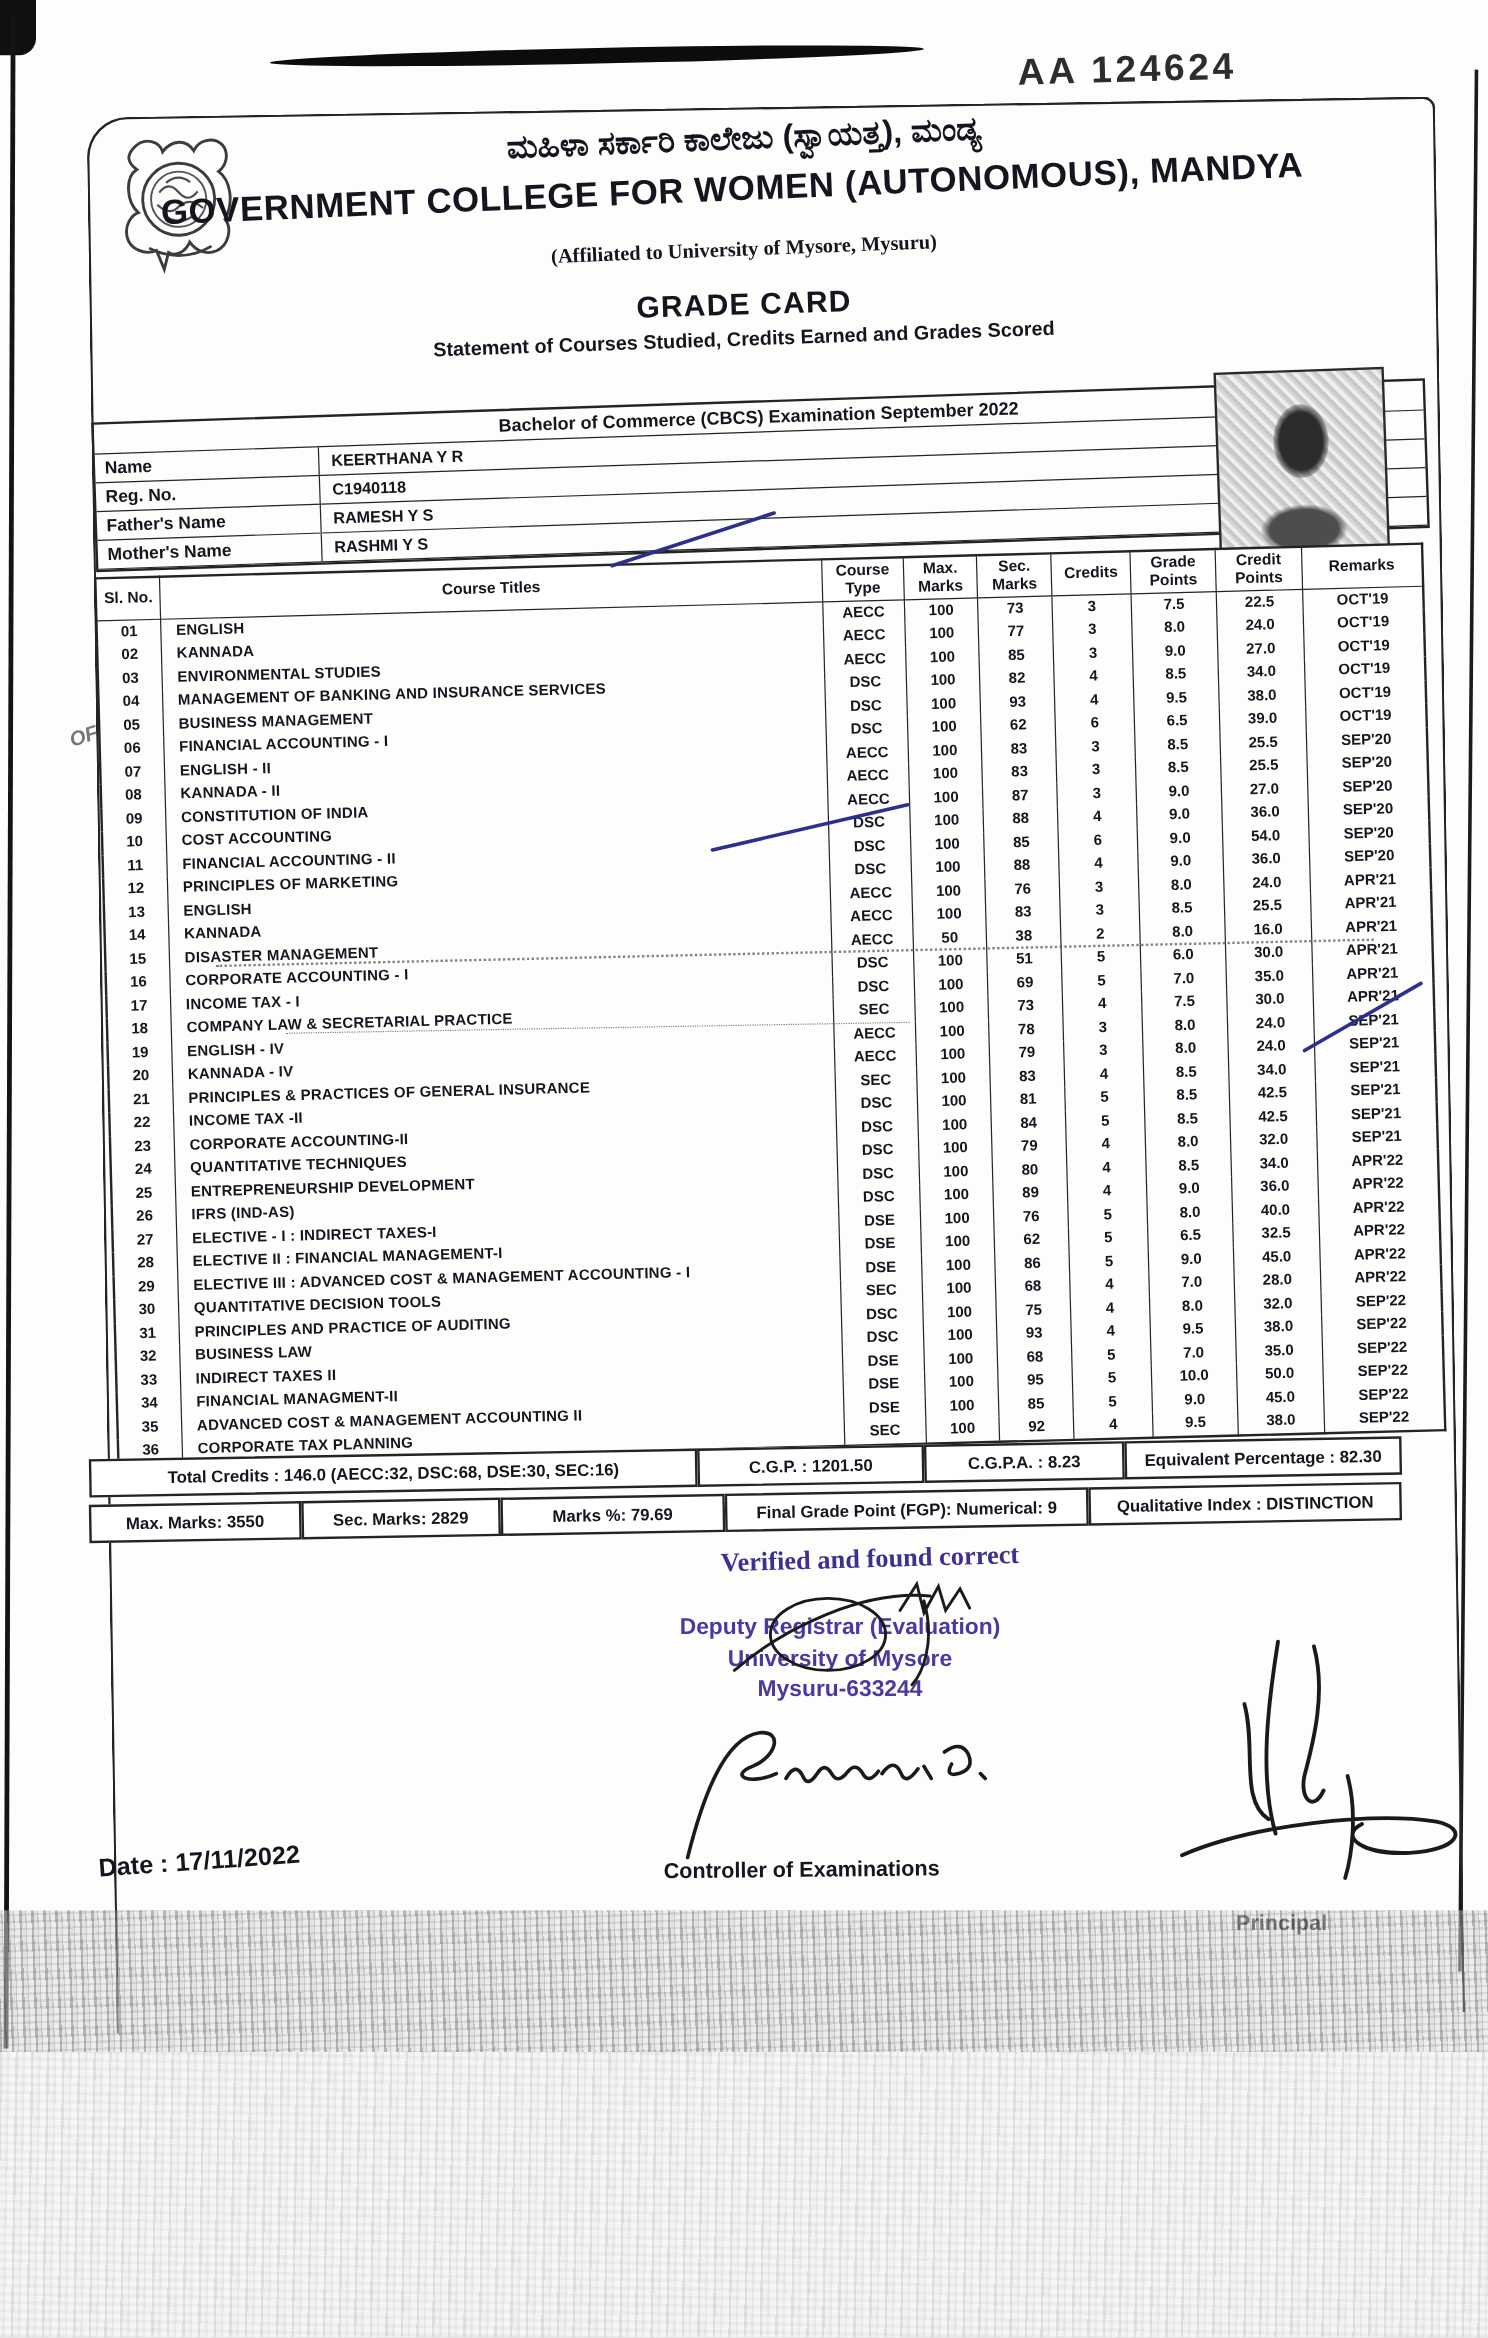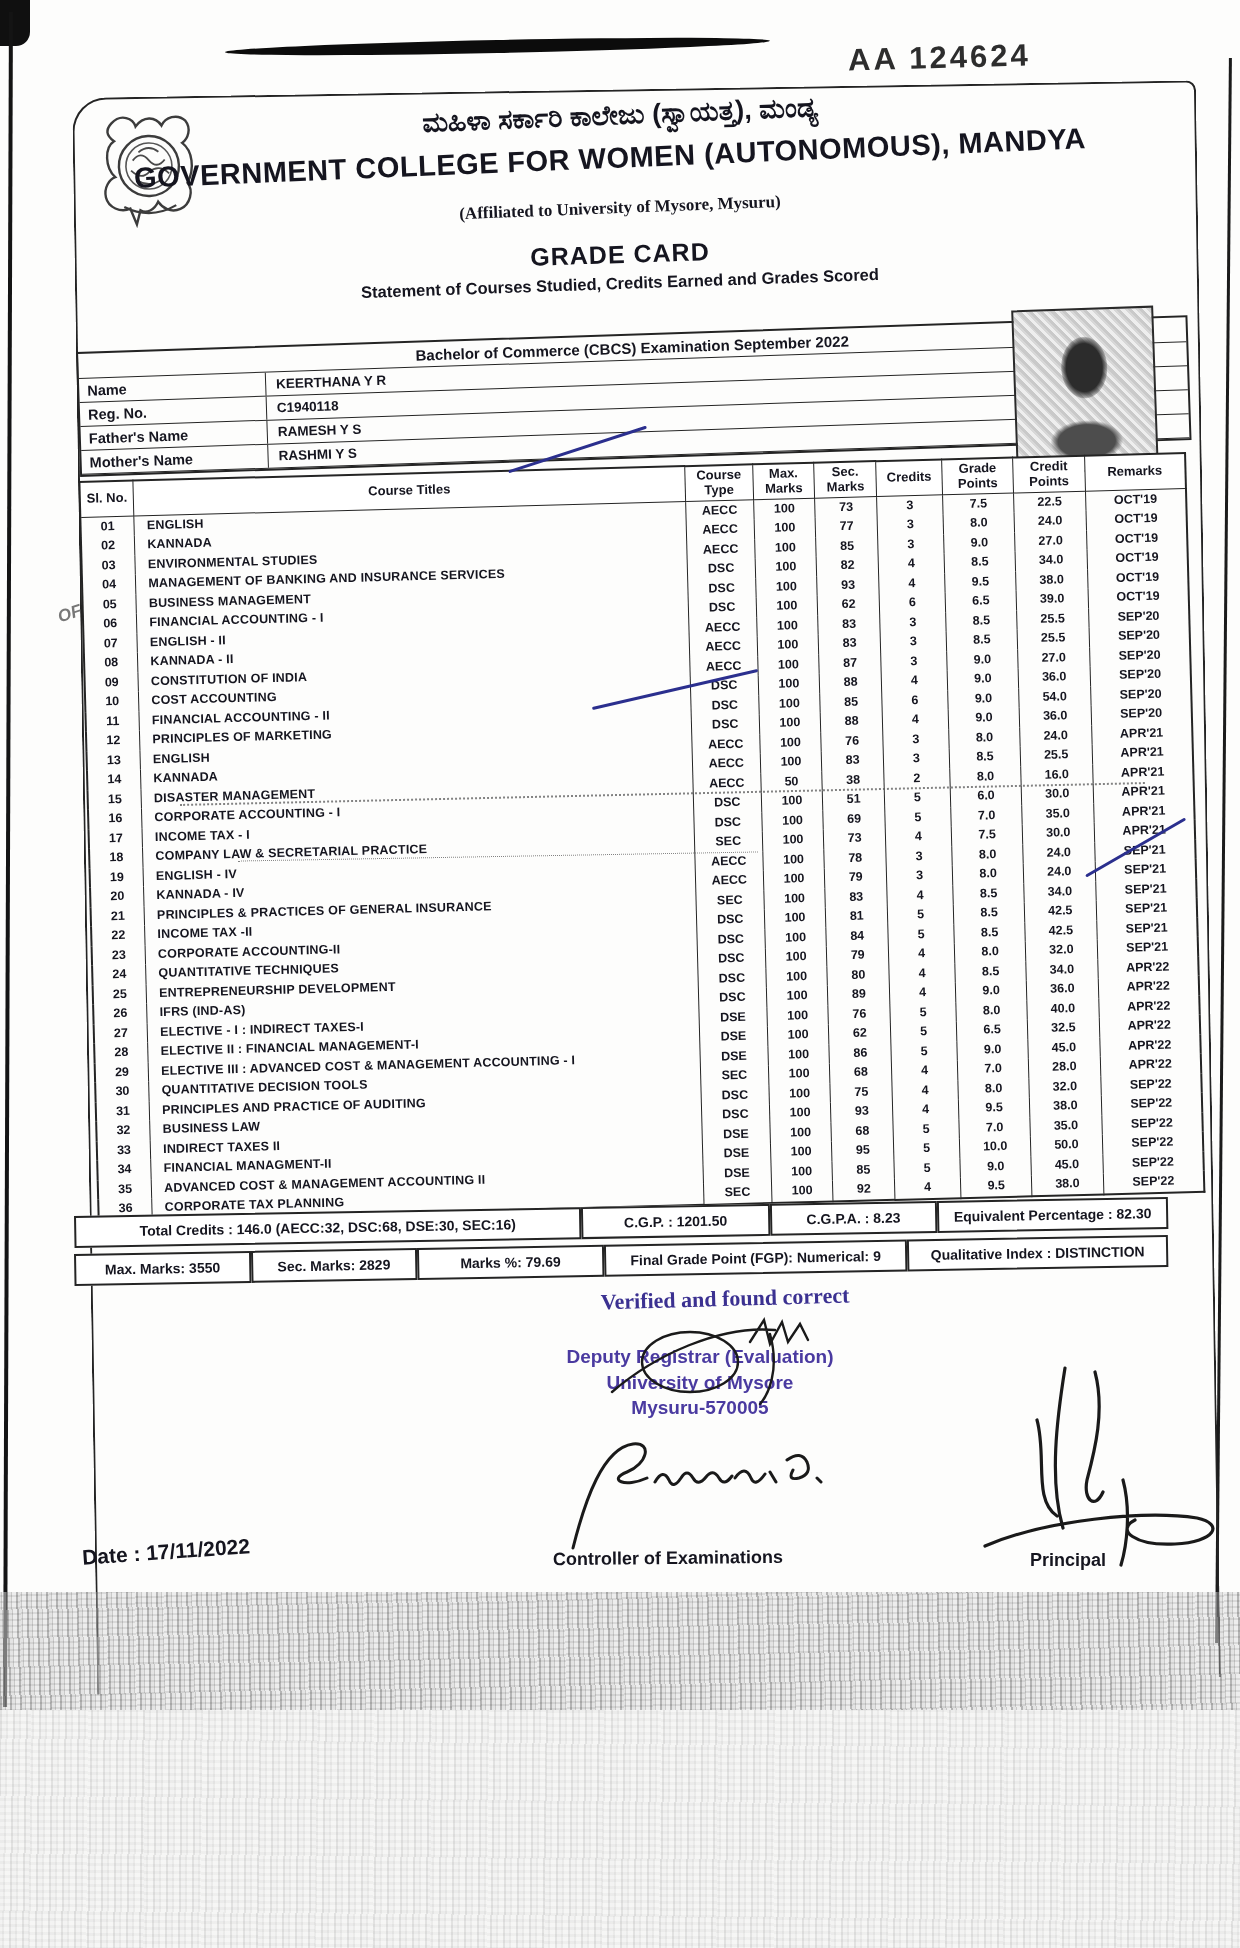--- a/index.html
+++ b/index.html
@@ -539,36 +539,36 @@
     <div class="sumbox" style="width:15%;">Sec. Marks: 2829</div>
     <div class="sumbox" style="width:17%;">Marks %: 79.69</div>
     <div class="sumbox" style="width:28%;">Final Grade Point (FGP): Numerical: 9</div>
     <div class="sumbox" style="width:24%;">Qualitative Index : DISTINCTION</div>
   </div>
 
   <div class="abs verified">Verified and found correct</div>
   <div class="abs stamp">
     <div>Deputy Registrar (Evaluation)</div>
     <div>University of Mysore</div>
-    <div>Mysuru-570005</div>
+    <div>Mysuru-633244</div>
   </div>
   <svg class="abs" style="left:600px;top:1300px;" width="260" height="110" viewBox="0 0 260 110">
     <ellipse cx="90" cy="62" rx="48" ry="30" class="sig" style="stroke-width:2.4;"></ellipse>
     <path d="M12,92 C55,55 120,25 175,30 M150,42 l14,-22 l6,24 l12,-22 l6,20 l12,-18 l8,16 M170,34 C180,70 168,95 160,104" class="sig" style="stroke-width:2.4;"></path>
   </svg>
 
   <svg class="abs" style="left:555px;top:1430px;" width="330" height="125" viewBox="0 0 330 125">
     <path d="M18,118 C30,70 48,18 78,14 C98,12 92,34 72,42 C52,50 70,58 92,48 M100,52 q8,-14 14,-2 q4,10 12,-2 q6,-10 12,0 q5,9 13,-1 q7,-9 13,1 q5,9 13,-2 M180,48 q10,-14 16,0 q4,10 14,-4 M215,42 l6,10 M232,30 q14,-10 20,2 q5,12 -8,16 q-12,3 -6,-8 M262,48 l4,4" class="sig"></path>
   </svg>
   <div class="abs siglabel" style="left:553px;top:1548px;transform:rotate(-.6deg);">Controller of Examinations</div>
 
   <svg class="abs" style="left:945px;top:1360px;" width="290" height="215" viewBox="0 0 290 215">
     <path d="M120,8 C112,58 104,120 118,168 M150,12 C160,50 150,90 142,120 C138,140 150,150 158,132 M92,60 C102,96 88,140 112,156 M40,186 C100,160 200,150 252,158 C280,164 270,182 230,184 C190,186 170,170 190,160 M178,120 C186,150 182,185 176,205" class="sig" style="stroke-width:3.2;"></path>
   </svg>
-  <div class="abs siglabel" style="left:1030px;top:1550px;">Principal</div>
+  <div class="abs siglabel" style="left:1030px;top:1592px;">Principal</div>
 
   <div class="abs date">Date : 17/11/2022</div>
 
   <div class="abs ofmark">OF</div>
   <div class="abs pen" style="left:505px;top:448px;width:145px;transform:rotate(-18deg);"></div>
   <div class="abs pen" style="left:590px;top:688px;width:170px;transform:rotate(-13deg);"></div>
   <div class="abs pen" style="left:1078px;top:846px;width:115px;transform:rotate(-30deg);"></div>
   <div class="abs dotline" style="left:180px;top:793px;width:965px;transform:rotate(-1.3deg);"></div>
   <div class="abs dotline" style="left:238px;top:856px;width:520px;border-top-width:1.5px;transform:rotate(-1deg);"></div>
 

